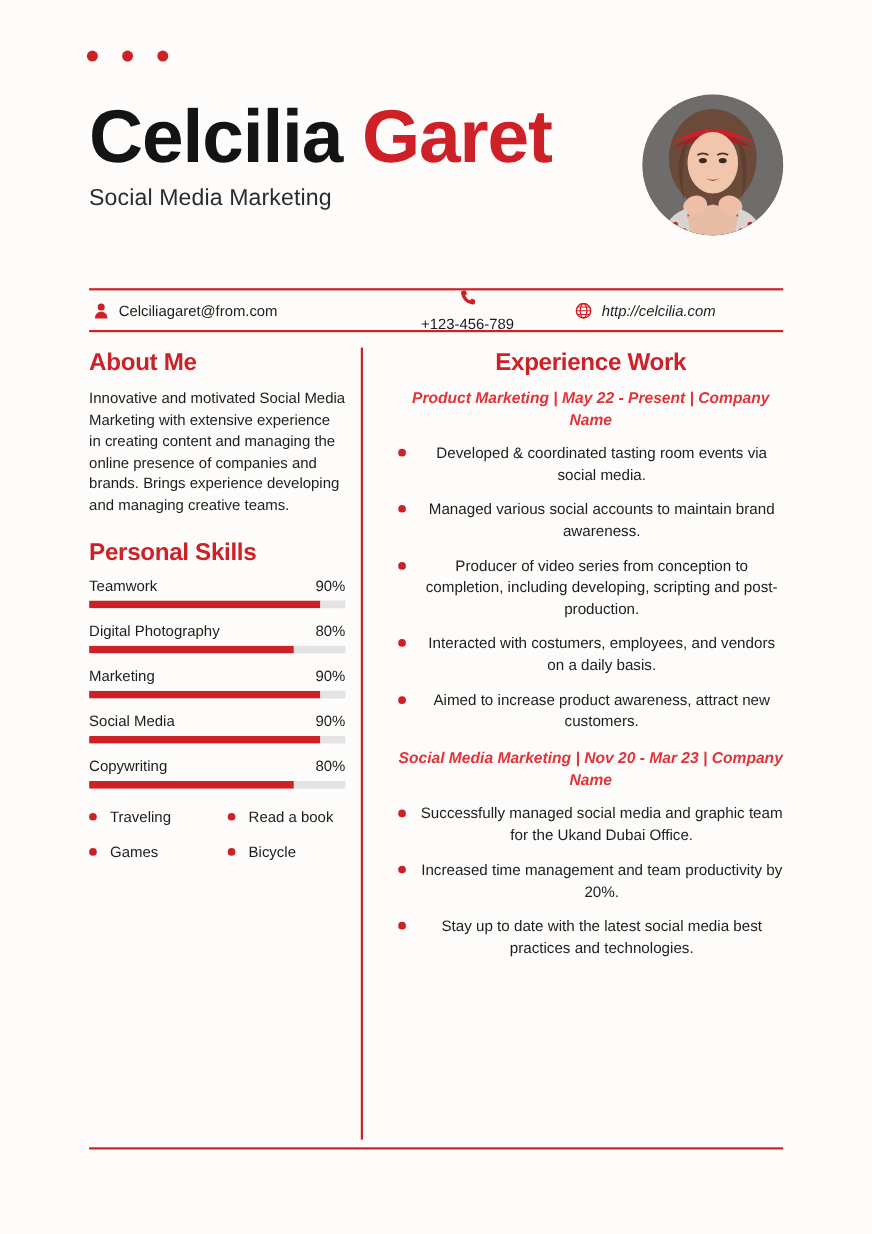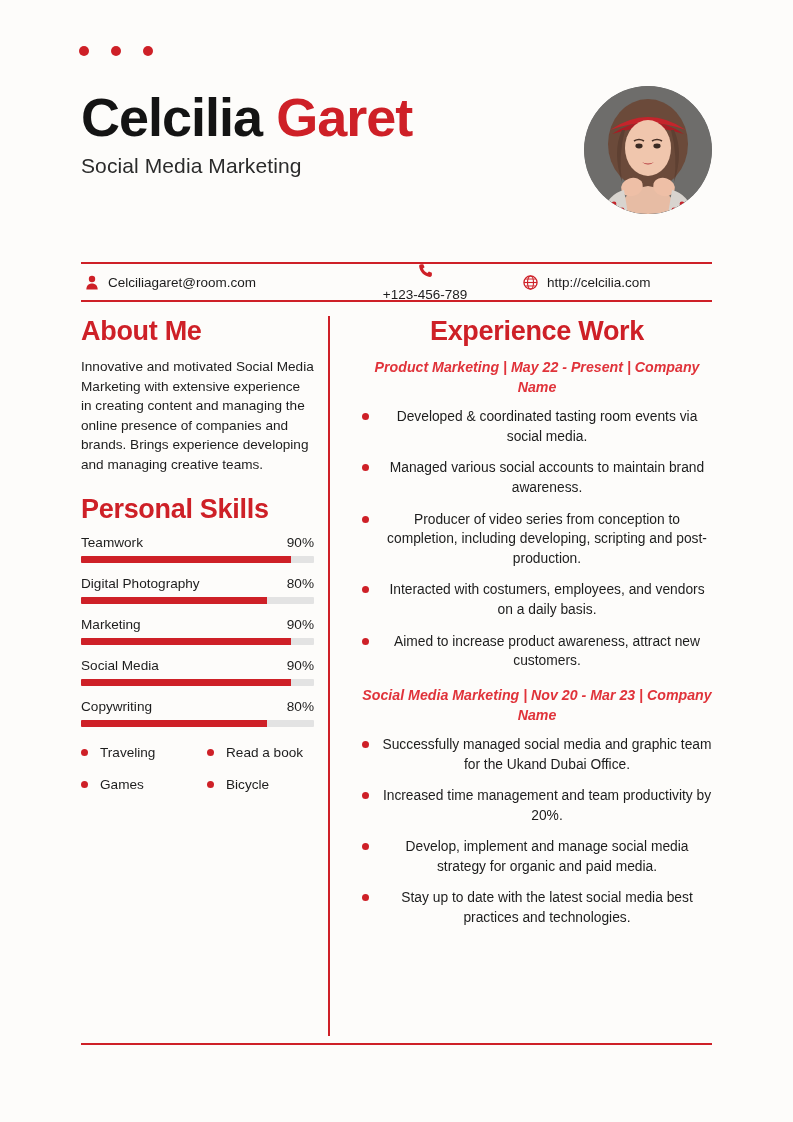--- a/index.html
+++ b/index.html
@@ -37,21 +37,21 @@
 
   
   .header {
     position: absolute;
     top: 90px;
     left: 81px;
     right: 81px;
     height: 140px;
   }
   .name {
-    font-size: 54px;
+    font-size: 68px;
     font-weight: bold;
     letter-spacing: -1px;
     line-height: 1.0;
     margin: 0;
     white-space: nowrap;
   }
   .name .first { color: #141414; }
   .name .last { color: #ce2027; }
   .role {
     font-size: 21px;
@@ -86,42 +86,42 @@
   .contact-item {
     display: flex;
     align-items: center;
     gap: 9px;
     font-size: 13.5px;
     color: #1c1c1c;
     padding: 0 4px;
   }
   .contact-item.c1 { width: 250px; }
   .contact-item.c2 { width: 188px; flex-direction: column; }
-  .contact-item.c3 { flex: 1; }
+  .contact-item.c3 { flex: 1; font-style: italic; }
   .ci-icon { color: #ce2027; display: inline-flex; align-items: center; }
 
   
   .columns {
     position: absolute;
     top: 316px;
     left: 81px;
     right: 81px;
     height: 720px;
     display: flex;
   }
   .col-left { width: 247px; padding-right: 14px; }
   .divider {
     width: 2px;
     background: #ce2027;
     margin: 0 18px 0 0;
   }
   .col-right { flex: 1; padding-left: 14px; text-align: center; }
 
   h2.sec {
-    font-size: 27px;
+    font-size: 22px;
     font-weight: bold;
     color: #ce2027;
     margin: 0 0 10px 0;
     letter-spacing: -0.3px;
   }
   .about-text {
     font-size: 13.6px;
     line-height: 1.44;
     color: #1d1d1d;
     margin: 0;
@@ -264,21 +264,21 @@
   </div>
 
   <div class="contact-bar">
     <div class="contact-item c1">
       <span class="ci-icon">
         <svg width="14" height="15" viewBox="0 0 14 15">
             <circle cx="7" cy="4" r="3.2" fill="#ce2027"></circle>
             <path d="M1.3 14.5 C1.3 10.4 4 8.4 7 8.4 C10 8.4 12.7 10.4 12.7 14.5 Z" fill="#ce2027"></path>
           </svg>
       </span>
-      <span>Celciliagaret@room.com</span>
+      <span>Celciliagaret@from.com</span>
     </div>
     <div class="contact-item c2">
       <span class="ci-icon">
         <svg width="15" height="15" viewBox="0 0 16 16">
             <path d="M3.2 1.2 L5.6 1.2 L7 4.4 L5.3 5.9 C6.1 8 8 9.9 10.1 10.7 L11.6 9 L14.8 10.4 L14.8 12.8 C14.8 13.9 13.9 14.8 12.8 14.8 C6.8 14.4 1.6 9.2 1.2 3.2 C1.2 2.1 2.1 1.2 3.2 1.2 Z" fill="#ce2027"></path>
           </svg>
       </span>
       <span>+123-456-789</span>
     </div>
     <div class="contact-item c3">
@@ -414,24 +414,20 @@
           <li>
             <span class="dot-bullet"></span>
             <span>Successfully managed social media and graphic team for the Ukand Dubai Office.</span>
           </li>
           <li>
             <span class="dot-bullet"></span>
             <span>Increased time management and team productivity by 20%.</span>
           </li>
           <li>
             <span class="dot-bullet"></span>
-            <span>Develop, implement and manage social media strategy for organic and paid media.</span>
-          </li>
-          <li>
-            <span class="dot-bullet"></span>
             <span>Stay up to date with the latest social media best practices and technologies.</span>
           </li>
         </ul>
       </div>
     </div>
   </div>
 
   <div class="bottom-rule"></div>
 </div>
 

